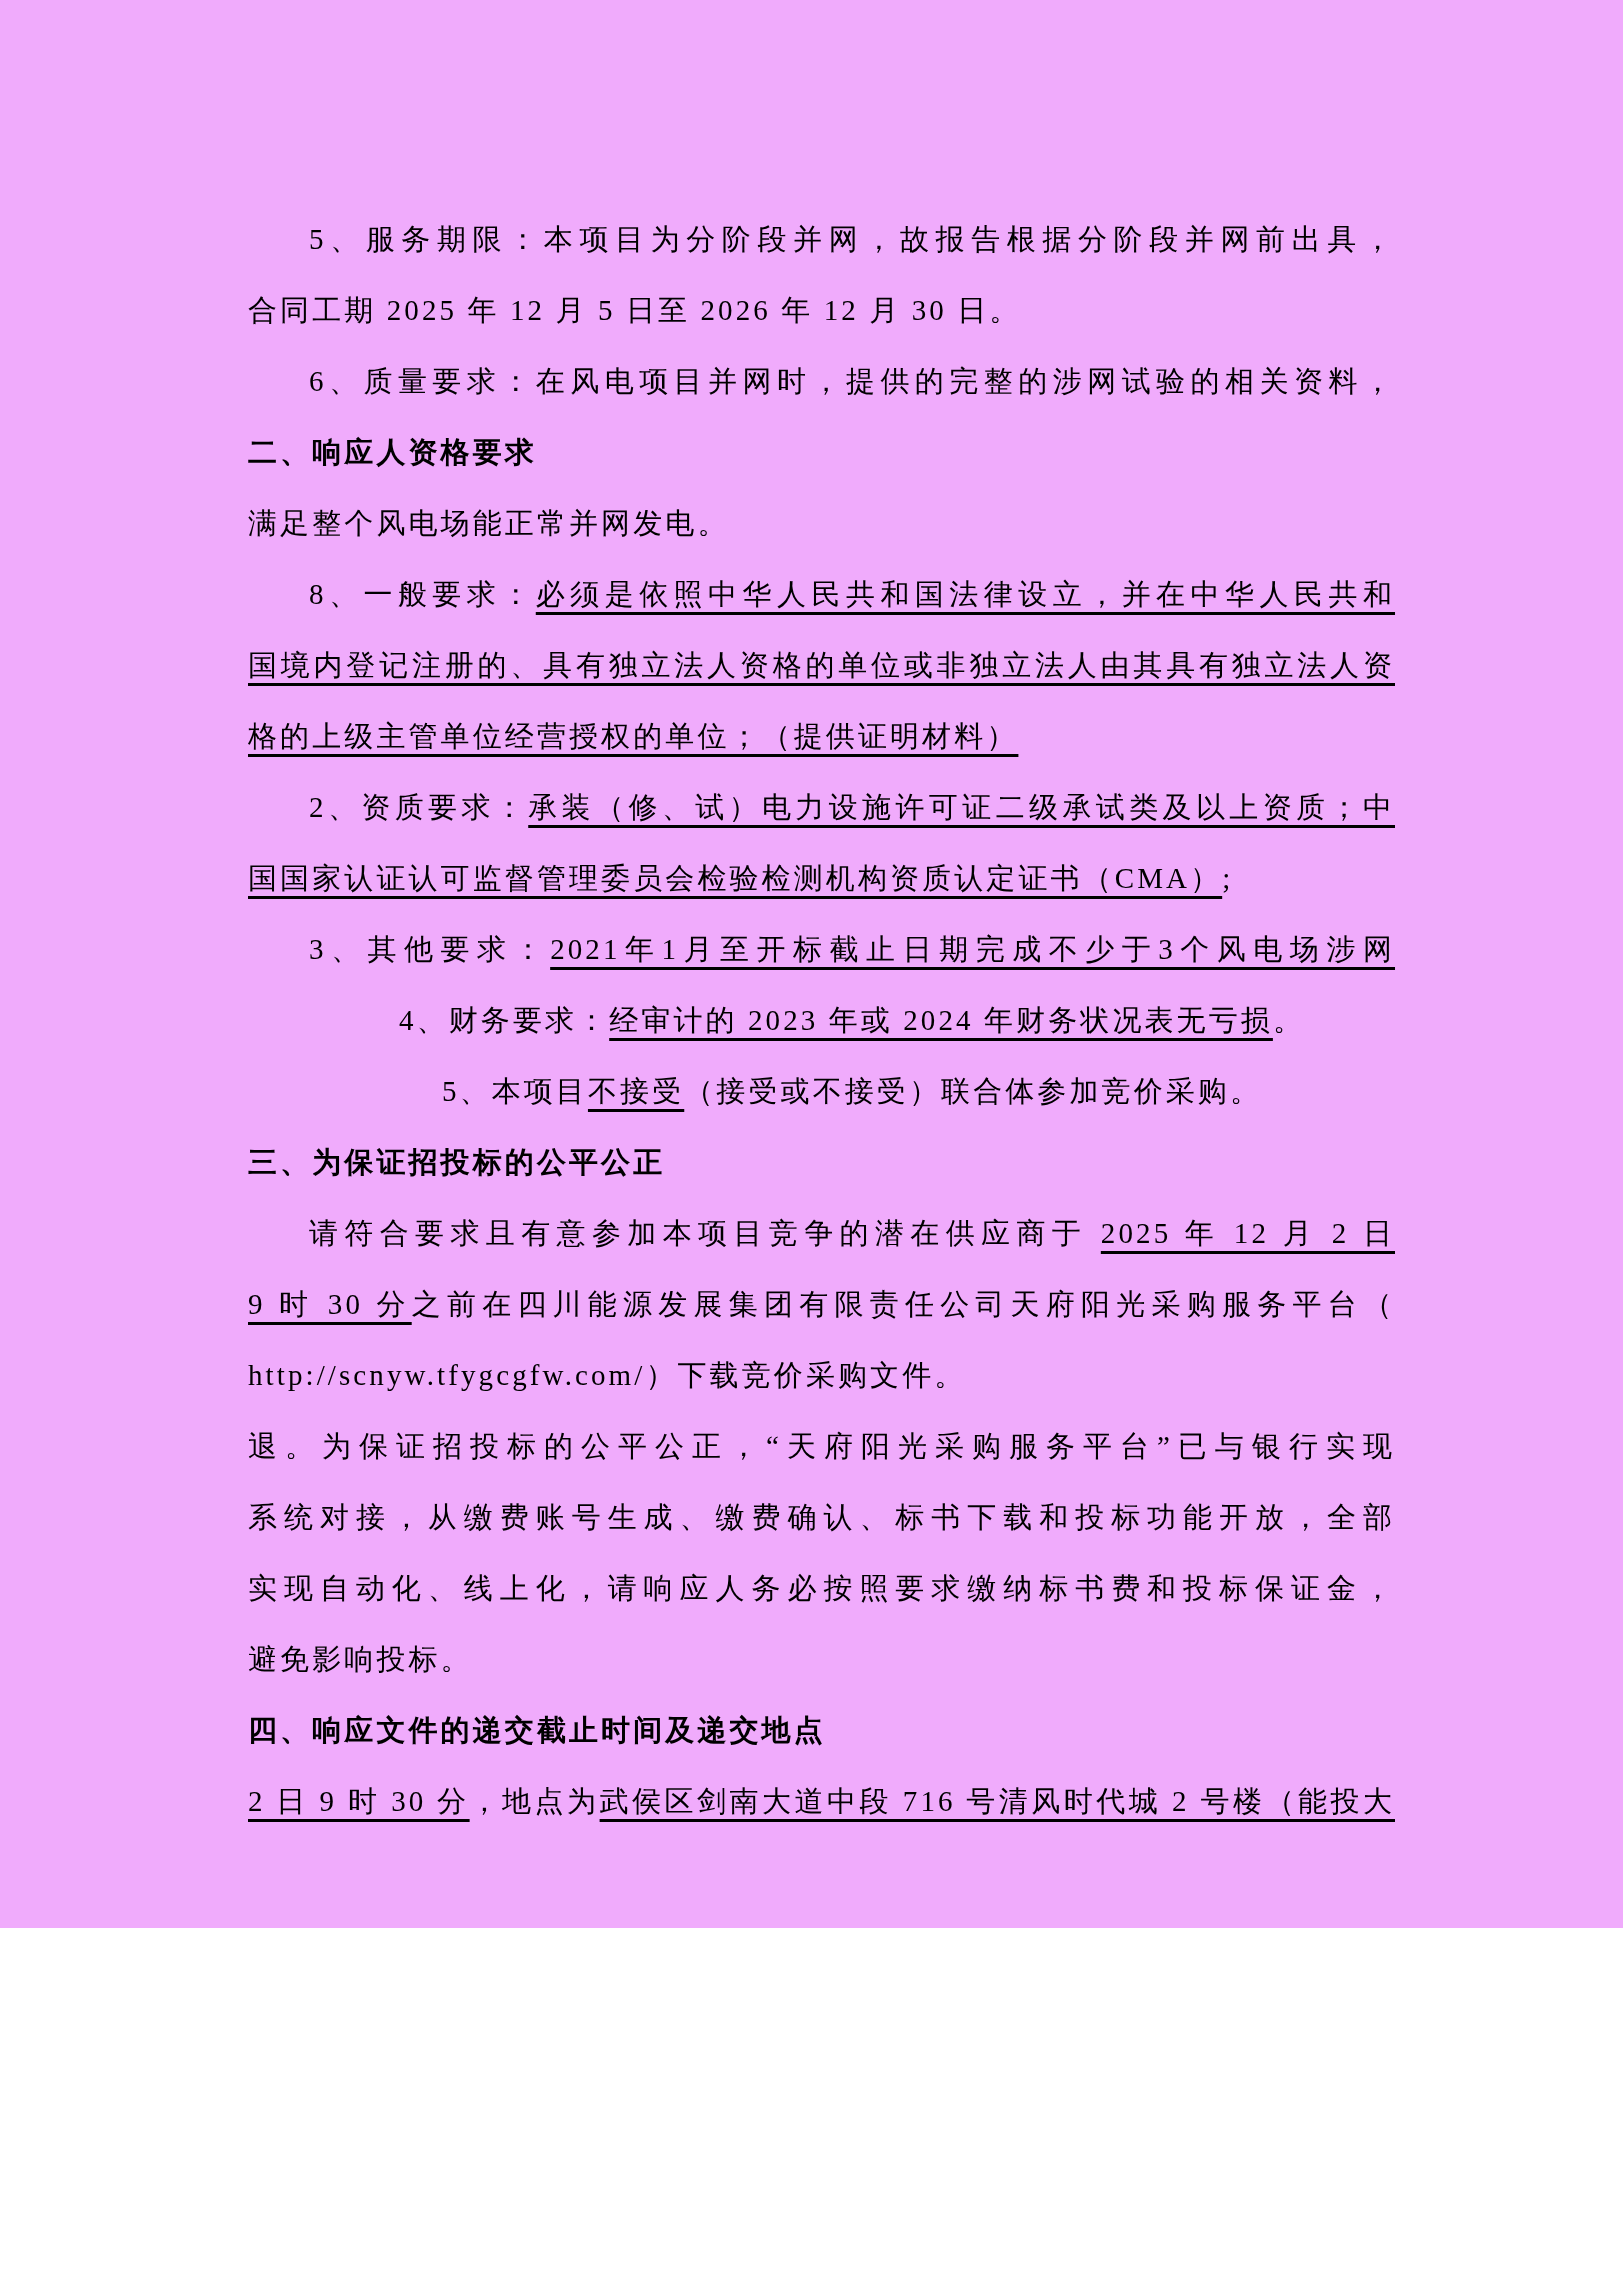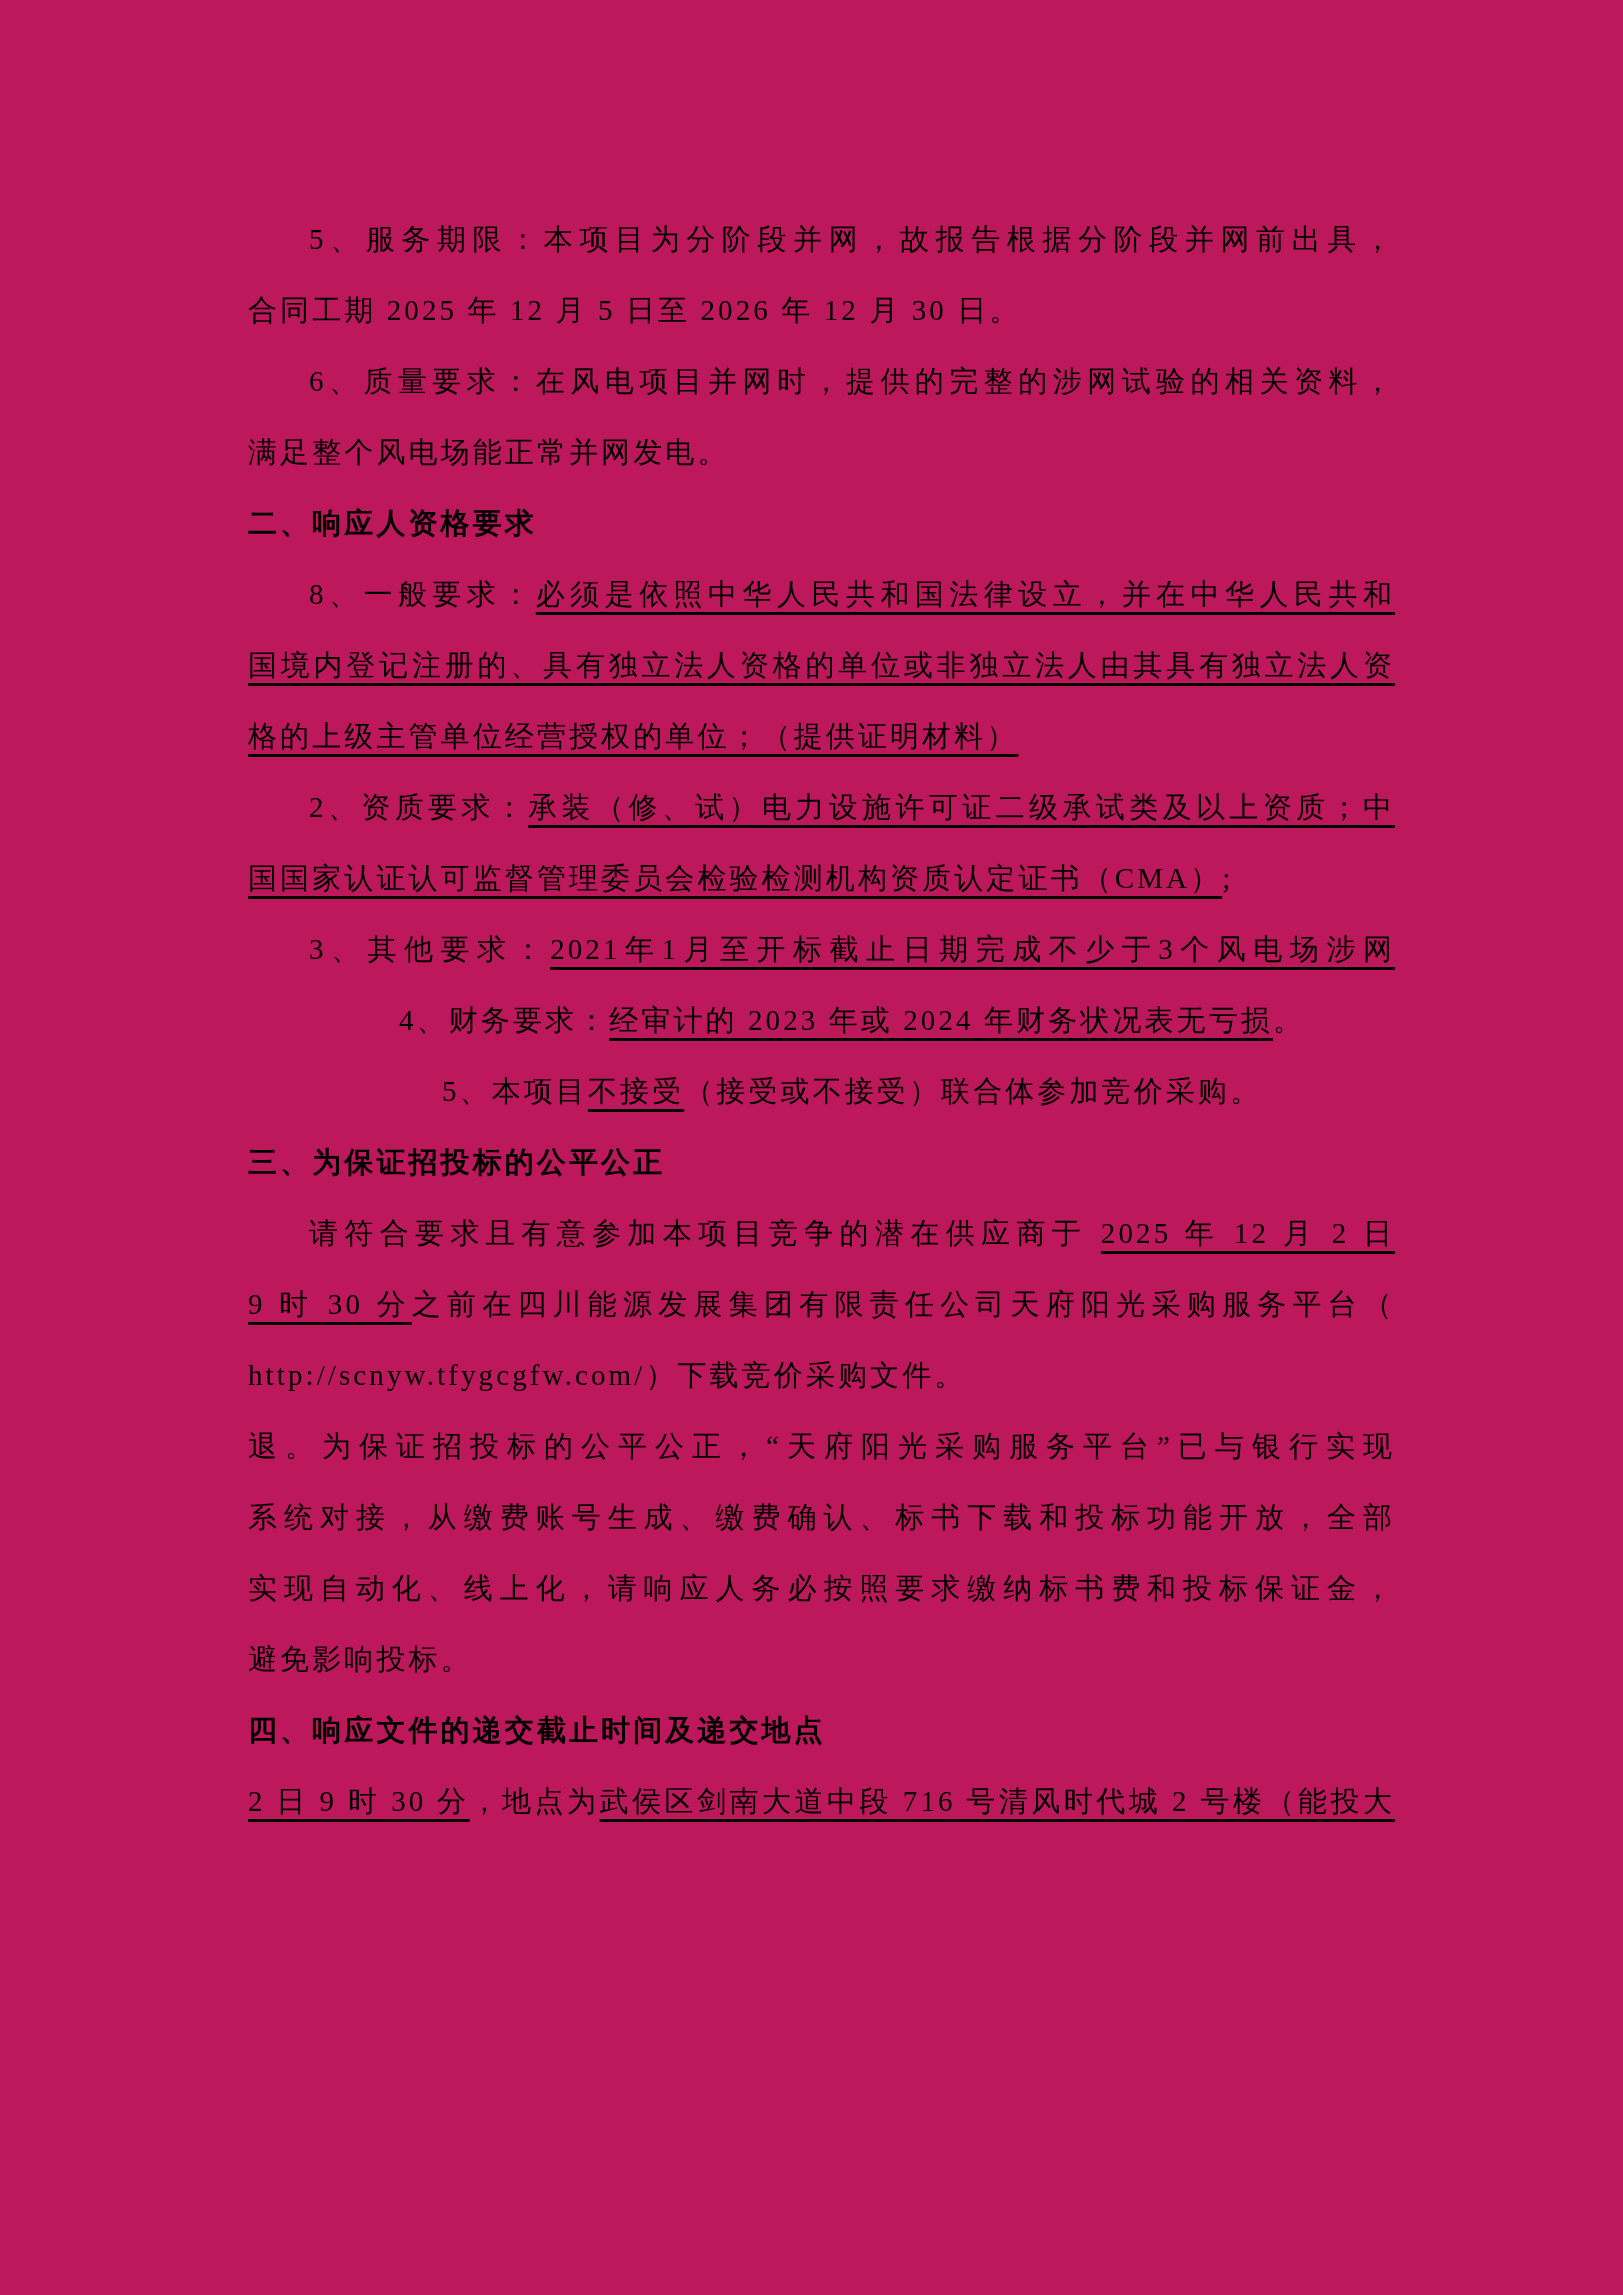--- a/index.html
+++ b/index.html
@@ -3,22 +3,22 @@
 <meta charset="utf-8">
 <style>
   html, body {
     margin: 0;
     padding: 0;
     background: #ffffff;
   }
   .page {
     position: relative;
     width: 1623px;
-    height: 2295px;
-    background: #be185d;
+    height: 1928px;
+    background: #f0abfc;
     overflow: hidden;
     color: #000000;
   }
   .doc {
     position: absolute;
     left: 248px;
     top: 204px;
     width: 1147px;
   }
   .line {
@@ -52,22 +52,22 @@
   }
 </style>
 </head>
 <body>
 
 <div class="page">
   <div class="doc">
       <div class="line indent stretch"><span>5、服务期限：本项目为分阶段并网，故报告根据分阶段并网前出具，</span></div>
       <div class="line"><span>合同工期 2025 年 12 月 5 日至 2026 年 12 月 30 日。</span></div>
       <div class="line indent stretch"><span>6、质量要求：在风电项目并网时，提供的完整的涉网试验的相关资料，</span></div>
+      <div class="line heading"><span>二、响应人资格要求</span></div>
       <div class="line"><span>满足整个风电场能正常并网发电。</span></div>
-      <div class="line heading"><span>二、响应人资格要求</span></div>
       <div class="line indent stretch"><span>8、一般要求：</span><span class="u">必须是依照中华人民共和国法律设立，并在中华人民共和</span></div>
       <div class="line stretch"><span class="u">国境内登记注册的、具有独立法人资格的单位或非独立法人由其具有独立法人资</span></div>
       <div class="line"><span class="u">格的上级主管单位经营授权的单位；（提供证明材料）</span></div>
       <div class="line indent stretch"><span>2、资质要求：</span><span class="u">承装（修、试）电力设施许可证二级承试类及以上资质；中</span></div>
       <div class="line"><span class="u">国国家认证认可监督管理委员会检验检测机构资质认定证书（CMA）</span><span>;</span></div>
       <div class="line indent stretch"><span>3、其他要求：</span><span class="u">2021年1月至开标截止日期完成不少于3个风电场涉网</span></div>
       <div class="line indent"><span>4、财务要求：</span><span class="u">经审计的 2023 年或 2024 年财务状况表无亏损</span><span>。</span></div>
       <div class="line indent"><span>5、本项目</span><span class="u">不接受</span><span>（接受或不接受）联合体参加竞价采购。</span></div>
       <div class="line heading"><span>三、为保证招投标的公平公正</span></div>
       <div class="line indent stretch"><span>请符合要求且有意参加本项目竞争的潜在供应商于 </span><span class="u">2025 年 12 月 2 日</span></div>

